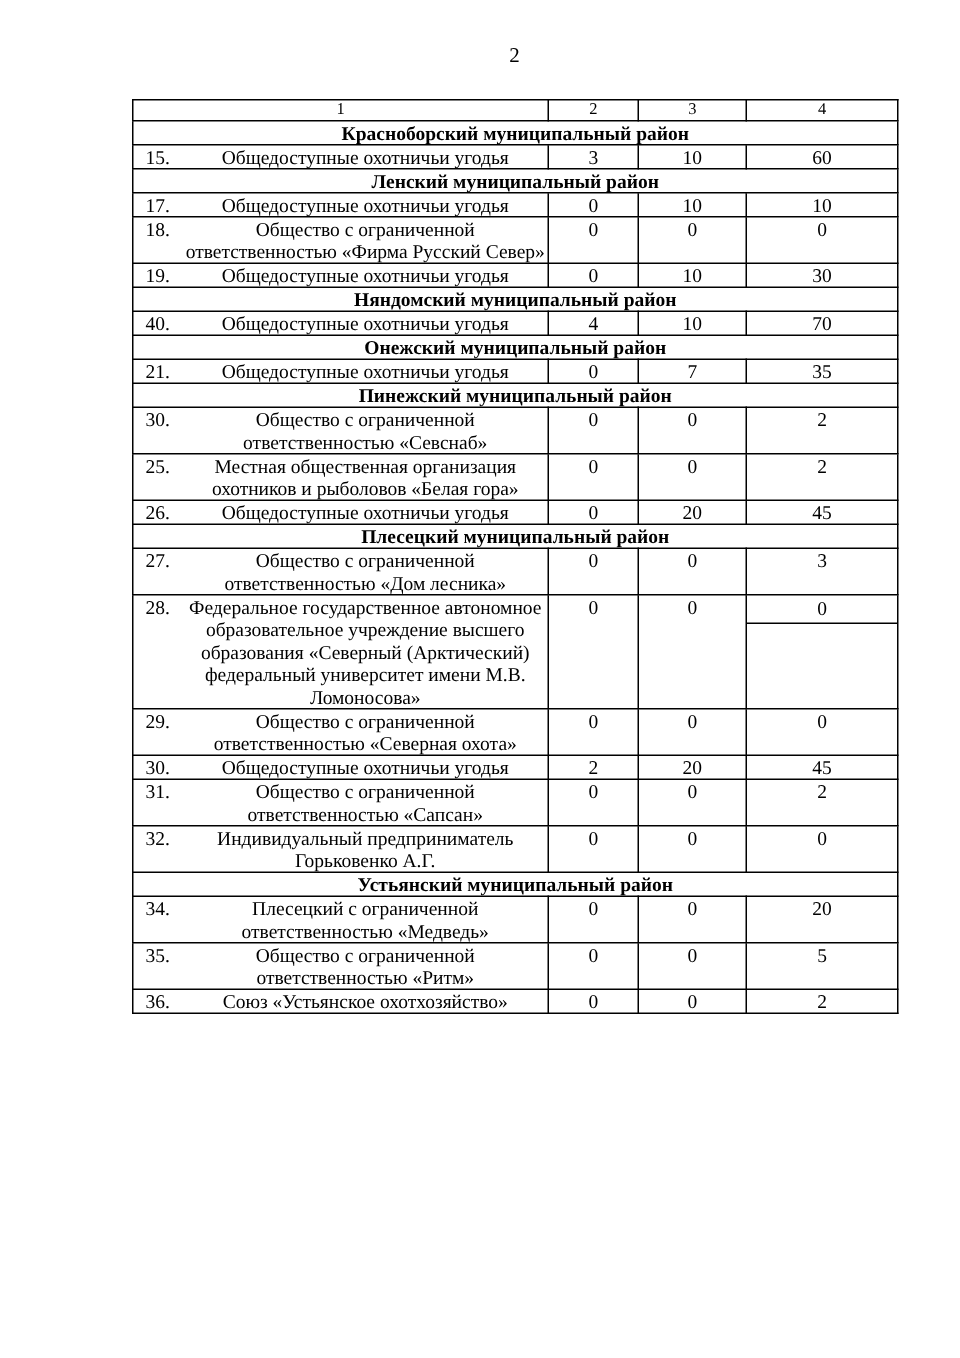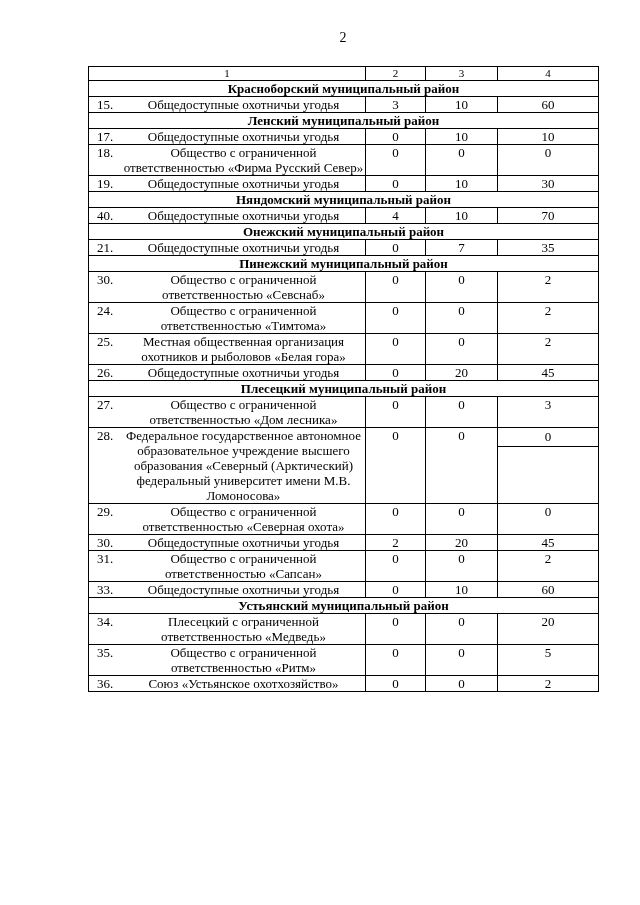--- a/index.html
+++ b/index.html
@@ -180,31 +180,20 @@
               <span class="nm">Общество с ограниченной ответственностью «Севснаб»</span>
             </div>
           </td>
           <td class="cell-val">0</td>
           <td class="cell-val">0</td>
           <td class="cell-val">2</td>
         </tr>
         <tr>
           <td class="cell-name">
             <div class="row-flex">
-              <span class="num">24.</span>
-              <span class="nm">Общество с ограниченной ответственностью «Тимтома»</span>
-            </div>
-          </td>
-          <td class="cell-val">0</td>
-          <td class="cell-val">0</td>
-          <td class="cell-val">2</td>
-        </tr>
-        <tr>
-          <td class="cell-name">
-            <div class="row-flex">
               <span class="num">25.</span>
               <span class="nm">Местная общественная организация охотников и рыболовов «Белая гора»</span>
             </div>
           </td>
           <td class="cell-val">0</td>
           <td class="cell-val">0</td>
           <td class="cell-val">2</td>
         </tr>
         <tr>
           <td class="cell-name">
@@ -274,27 +263,27 @@
               <span class="nm">Общество с ограниченной ответственностью «Сапсан»</span>
             </div>
           </td>
           <td class="cell-val">0</td>
           <td class="cell-val">0</td>
           <td class="cell-val">2</td>
         </tr>
         <tr>
           <td class="cell-name">
             <div class="row-flex">
-              <span class="num">33.</span>
-              <span class="nm">Общедоступные охотничьи угодья</span>
-            </div>
-          </td>
-          <td class="cell-val">0</td>
-          <td class="cell-val">10</td>
-          <td class="cell-val">60</td>
+              <span class="num">32.</span>
+              <span class="nm">Индивидуальный предприниматель Горьковенко А.Г.</span>
+            </div>
+          </td>
+          <td class="cell-val">0</td>
+          <td class="cell-val">0</td>
+          <td class="cell-val">0</td>
         </tr>
         <tr>
           <td colspan="4" class="section-header">Устьянский муниципальный район</td>
         </tr>
         <tr>
           <td class="cell-name">
             <div class="row-flex">
               <span class="num">34.</span>
               <span class="nm">Плесецкий с ограниченной ответственностью «Медведь»</span>
             </div>

